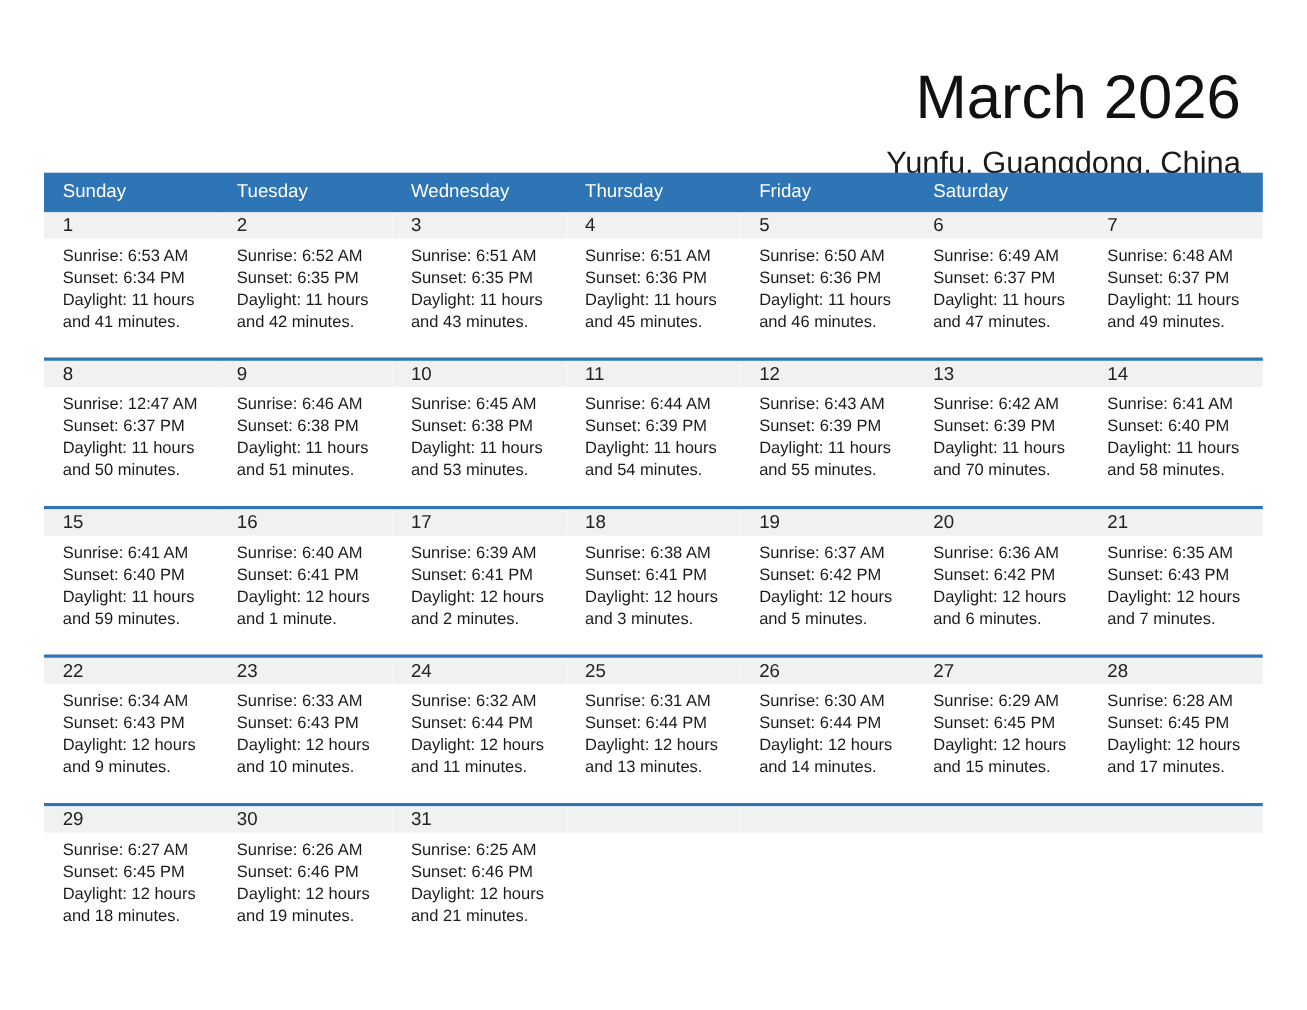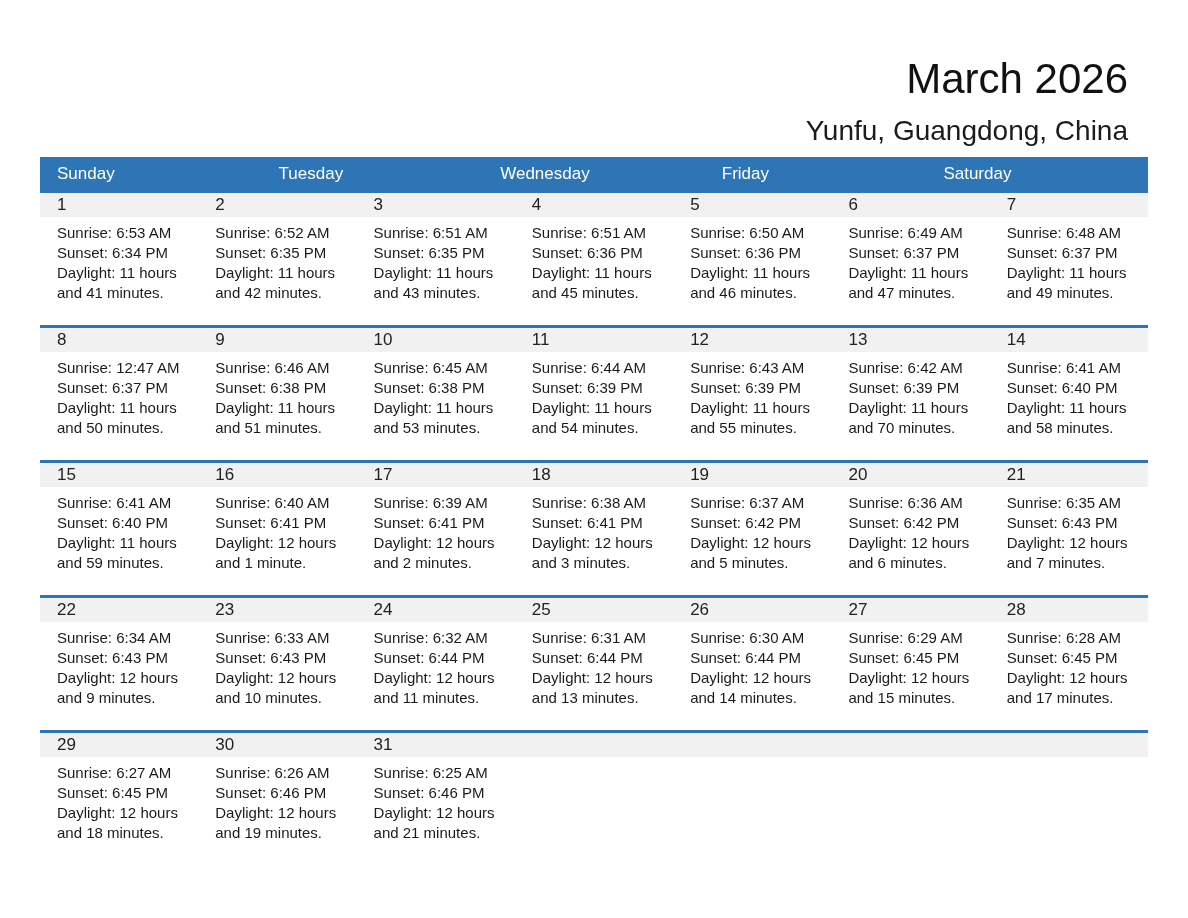--- a/index.html
+++ b/index.html
@@ -29,28 +29,28 @@
     clip-path: polygon(0 0, 100% 100%, 0 100%);
   }
   .logo-blue {
     font-size: 34px; color: #1187CA; letter-spacing: -1px; font-weight: 400;
     margin-left: 80px; margin-top: -6px;
   }
 
   .title-block {
     position: absolute; right: 60px; top: 55px; text-align: right;
   }
-  .month-title { font-size: 42px; font-weight: 400; color: #111111; }
+  .month-title { font-size: 56px; font-weight: 400; color: #111111; }
   .location-subtitle { font-size: 28px; font-weight: 400; color: #1b1b1b; margin-top: 12px; }
 
   
   .calendar { position: absolute; left: 40px; top: 157px; width: 1108px; }
 
   .weekday-row {
-    display: grid; grid-template-columns: repeat(5, 1fr);
+    display: grid; grid-template-columns: repeat(7, 1fr);
     background: #2E75B6; height: 33px;
   }
   .weekday-cell {
     color: #ffffff; font-size: 17px; font-weight: 400;
     padding-left: 17px; display: flex; align-items: center;
   }
 
   .week-row {
     display: grid; grid-template-columns: repeat(7, 1fr);
     border-top: 3px solid #2E75B6;
@@ -76,20 +76,21 @@
       <div class="month-title">March 2026</div>
       <div class="location-subtitle">Yunfu, Guangdong, China</div>
     </div>
   </div>
 
   <div class="calendar">
     <div class="weekday-row">
       <div class="weekday-cell">Sunday</div>
       <div class="weekday-cell">Tuesday</div>
       <div class="weekday-cell">Wednesday</div>
+      <div class="weekday-cell">Thursday</div>
       <div class="weekday-cell">Friday</div>
       <div class="weekday-cell">Saturday</div>
     </div>
     <div id="weeks">
         <div class="week-row">
           <div class="day-cell">
             <div class="date-band">1</div>
             <div class="day-details">
               <div class="detail-line">Sunrise: 6:53 AM</div>
               <div class="detail-line">Sunset: 6:34 PM</div>

